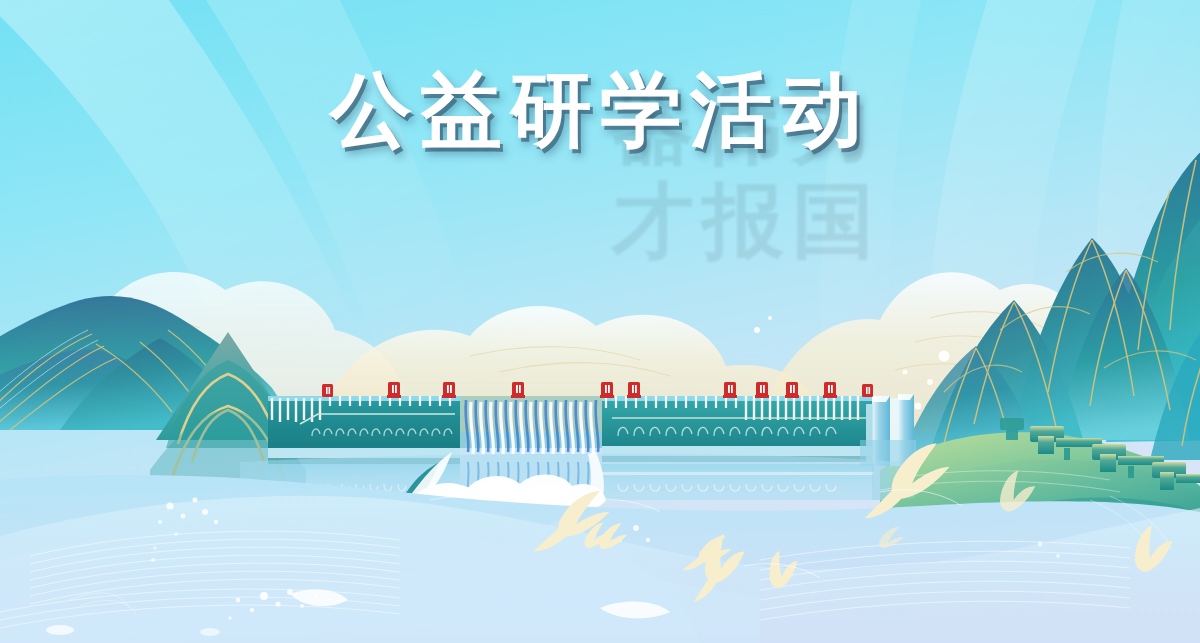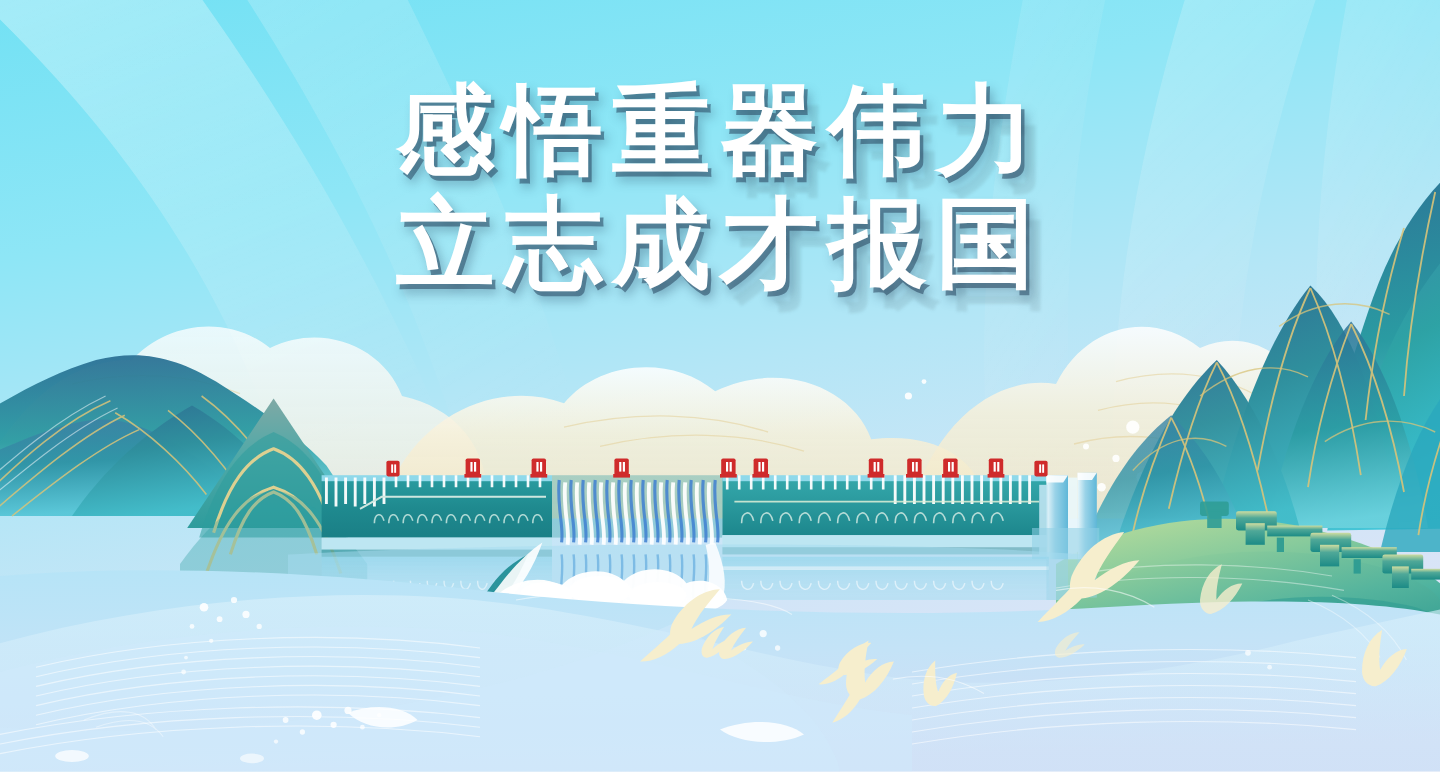--- a/index.html
+++ b/index.html
@@ -692,17 +692,16 @@
       </g>
     </svg>
   </div>
 
   <div class="watermark">
     <div>器伟力</div>
     <div>才报国</div>
   </div>
 
   <div class="title-wrap">
-    <div class="title-line">感悟重器伟力</div>
-    <div class="title-line second">立志成才报国</div>
+    <div class="title-line">公益研学活动</div>
   </div>
 
 </div>
 
 </body></html>

